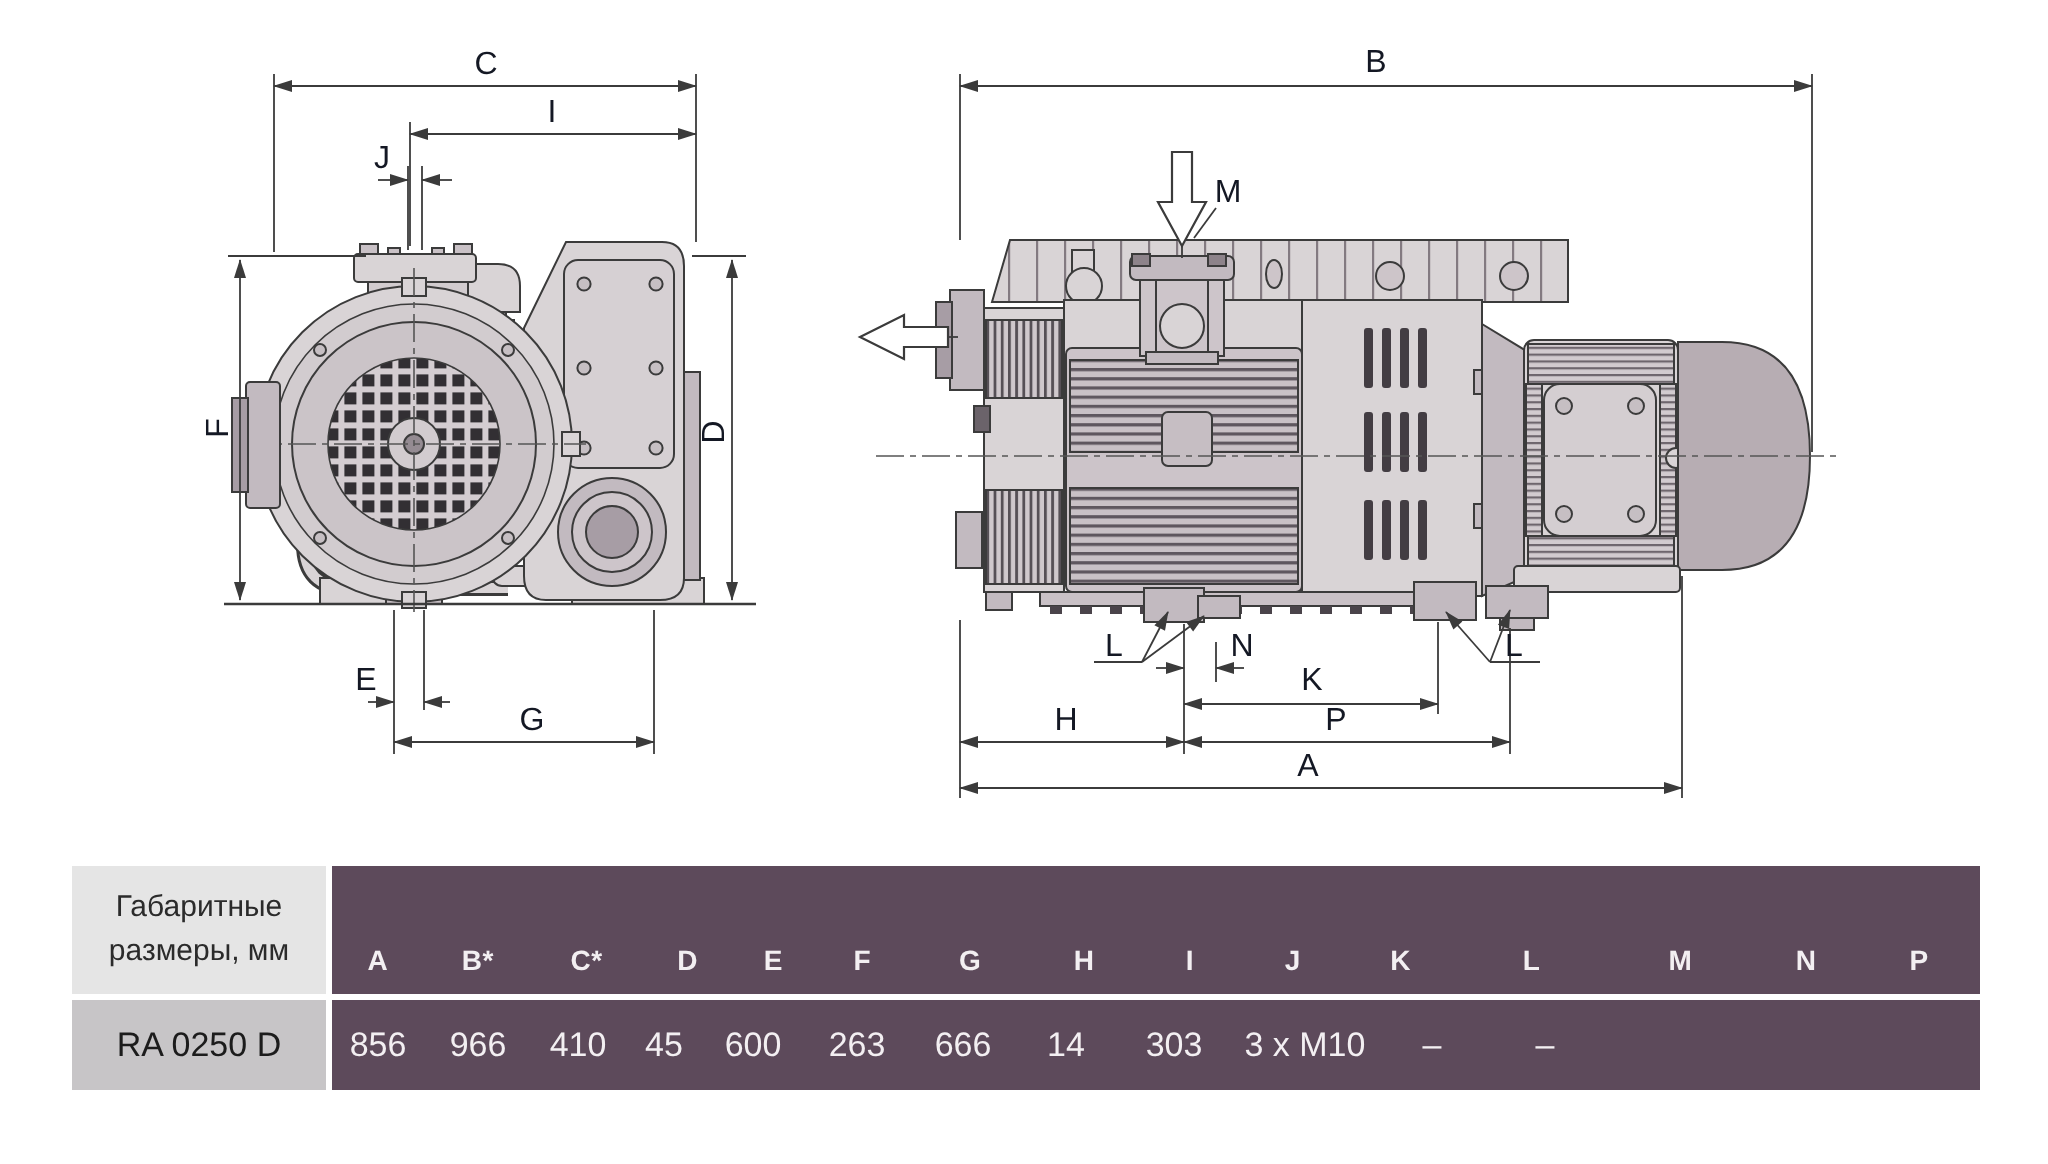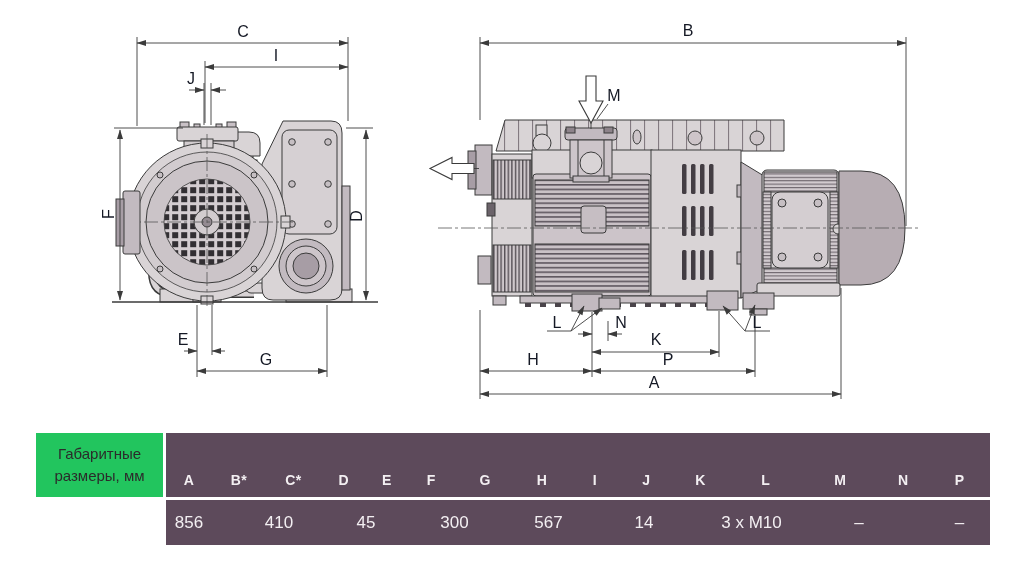--- a/index.html
+++ b/index.html
@@ -5,29 +5,29 @@
   html,body { margin:0; padding:0; background:#fff; }
   body { width:1024px; height:582px; position:relative; font-family:"Liberation Sans", sans-serif; overflow:hidden; }
 
   .stage { position:absolute; left:0; top:0; width:1024px; height:582px; }
   svg text { font-family:"Liberation Sans", sans-serif; }
   .dim { font-size:16px; fill:#141824; }
 
   
   .dim-table { position:absolute; left:36px; top:433px; width:954px; height:112px; display:flex; }
   .left-col { width:127px; display:flex; flex-direction:column; margin-right:3px; }
-  .left-top { height:64px; background:#22c55e; display:flex; align-items:center; justify-content:center;
+  .left-top { height:64px; background:#e5e5e5; display:flex; align-items:center; justify-content:center;
               text-align:center; font-size:15px; color:#2b2b2b; line-height:1.45; padding:0 6px; box-sizing:border-box;}
   .left-bot { height:45px; background:#c7c5c7; display:flex; align-items:center; justify-content:center;
               font-size:17px; color:#1c1c1c; }
   .hsep { height:3px; background:#ffffff; }
   .purple-col { width:824px; display:flex; flex-direction:column; }
   .prow { display:flex; background:#5d4a5b; }
   .prow.top { height:64px; }
-  .prow.bot { height:45px;justify-content:space-between; }
+  .prow.bot { height:45px; }
   .pcell { display:flex; justify-content:center; color:#f3eff2; box-sizing:border-box; }
   .prow.top .pcell { align-items:flex-end; padding-bottom:9px; font-size:14px; font-weight:700; letter-spacing:.3px; }
   .prow.bot .pcell { align-items:center; font-size:17px; }
 </style>
 </head>
 <body>
 
 <div class="stage">
 
 <svg width="1024" height="430" viewBox="0 0 1024 430">
@@ -274,20 +274,21 @@
     <text class="dim" x="654" y="388" text-anchor="middle" stroke="none">A</text>
     <text class="dim" x="757" y="328" text-anchor="middle" stroke="none">L</text>
   </g>
 </svg>
 
   
   <div class="dim-table">
     <div class="left-col">
       <div class="left-top">Габаритные размеры, мм</div>
       <div class="hsep"></div>
+      <div class="left-bot">RA 0250 D</div>
     </div>
     <div class="purple-col">
       <div class="prow top">
         <div class="pcell" style="width:46px">A</div>
         <div class="pcell" style="width:54px">B*</div>
         <div class="pcell" style="width:55px">C*</div>
         <div class="pcell" style="width:46px">D</div>
         <div class="pcell" style="width:40px">E</div>
         <div class="pcell" style="width:49px">F</div>
         <div class="pcell" style="width:59px">G</div>
@@ -296,25 +297,28 @@
         <div class="pcell" style="width:52px">J</div>
         <div class="pcell" style="width:56px">K</div>
         <div class="pcell" style="width:75px">L</div>
         <div class="pcell" style="width:74px">M</div>
         <div class="pcell" style="width:52px">N</div>
         <div class="pcell" style="width:61px">P</div>
       </div>
       <div class="hsep"></div>
       <div class="prow bot">
         <div class="pcell" style="width:46px">856</div>
+        <div class="pcell" style="width:54px">966</div>
         <div class="pcell" style="width:46px">410</div>
         <div class="pcell" style="width:40px">45</div>
-        <div class="pcell" style="width:49px">300</div>
-        <div class="pcell" style="width:51px">567</div>
+        <div class="pcell" style="width:49px">600</div>
+        <div class="pcell" style="width:55px">263</div>
+        <div class="pcell" style="width:51px">666</div>
         <div class="pcell" style="width:52px">14</div>
+        <div class="pcell" style="width:56px">303</div>
         <div class="pcell" style="width:75px">3 x M10</div>
         <div class="pcell" style="width:52px">–</div>
         <div class="pcell" style="width:61px">–</div>
       </div>
     </div>
   </div>
 
 </div>
 
 </body></html>

